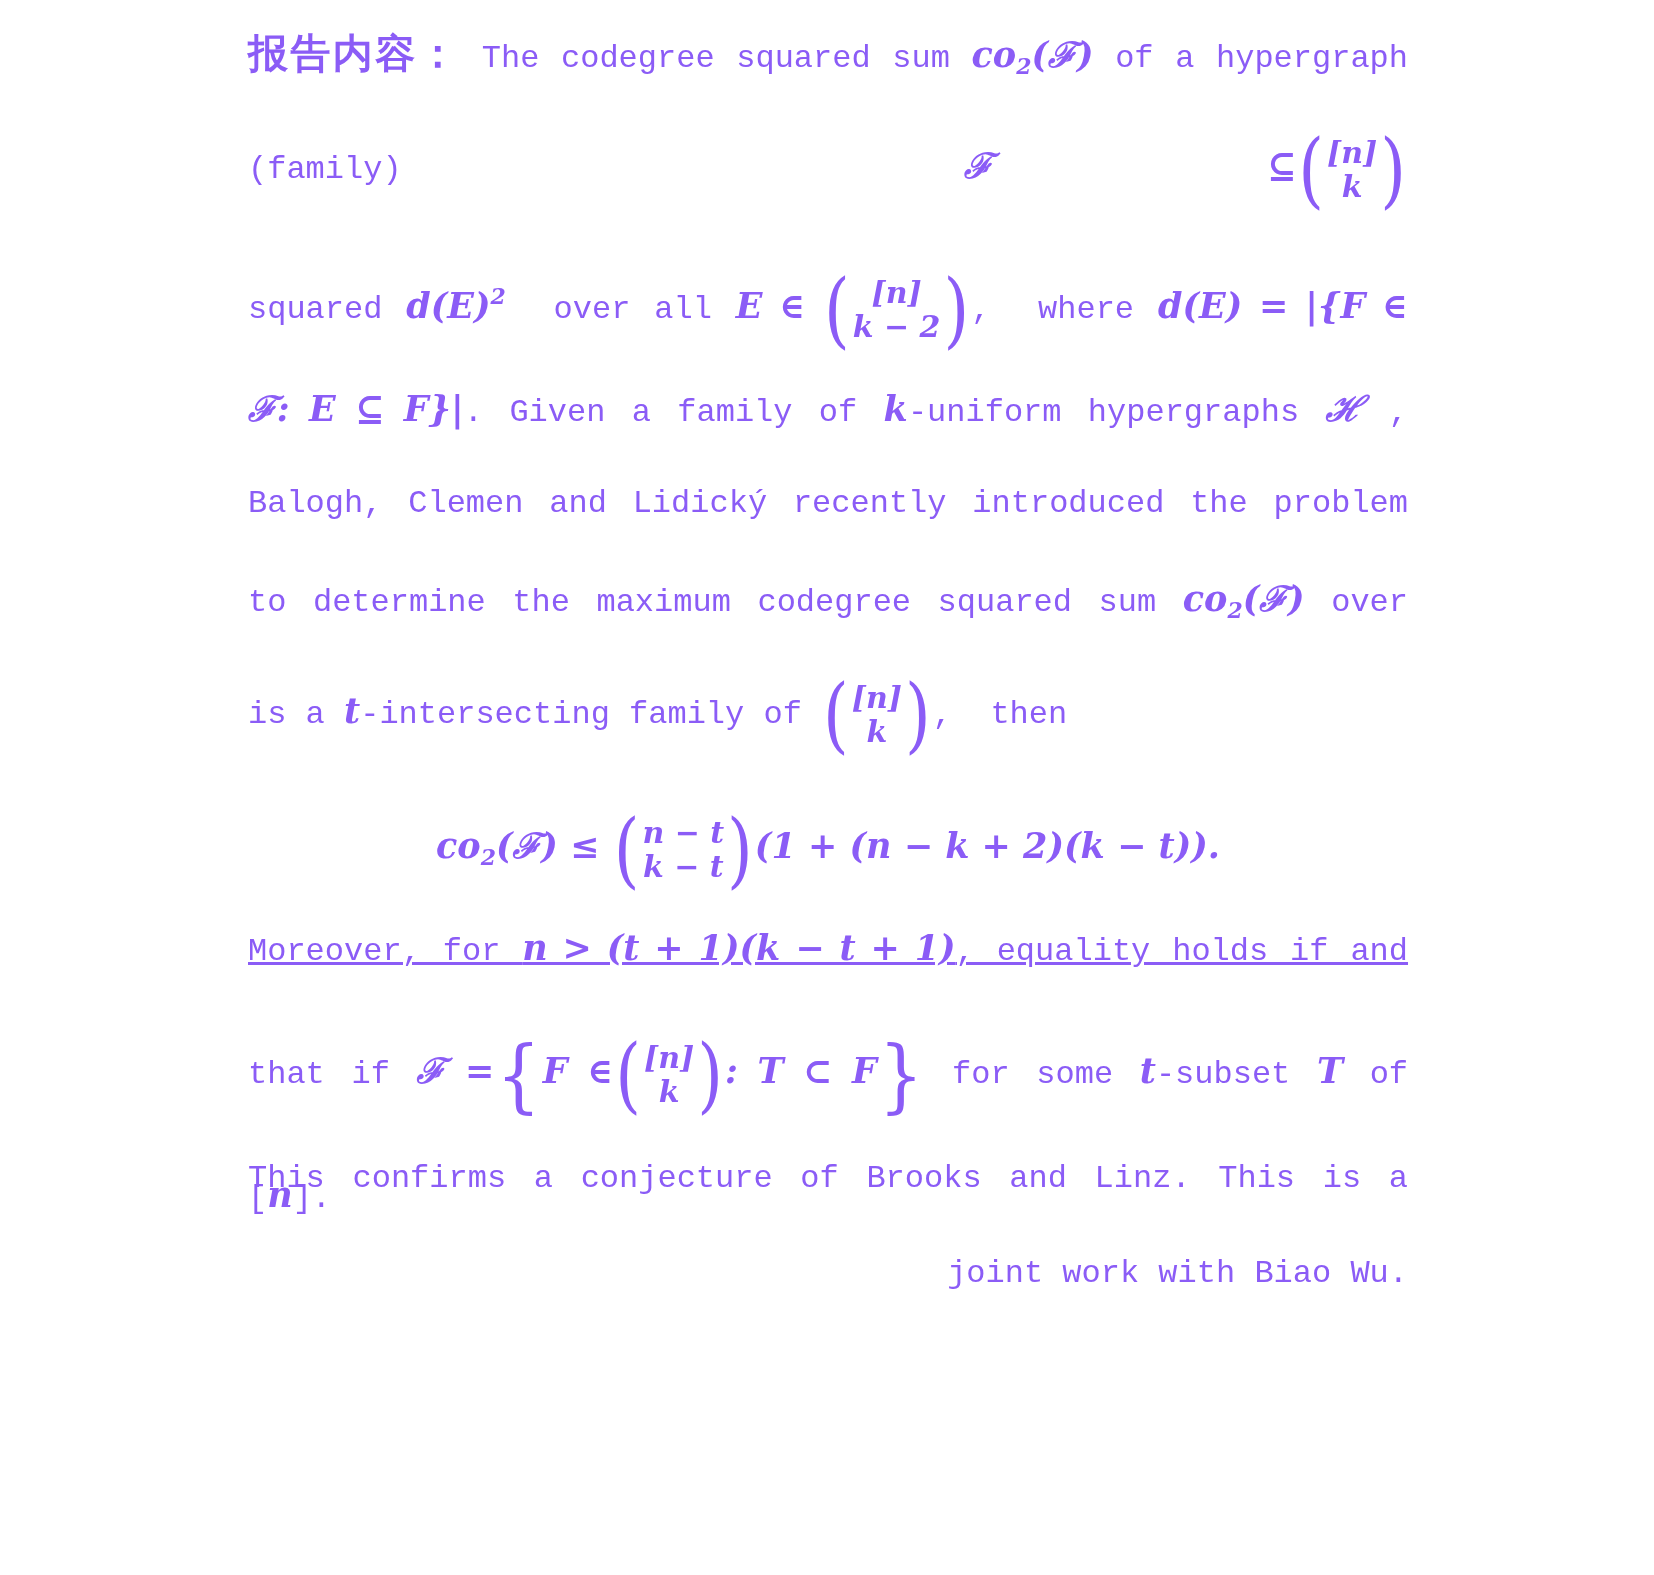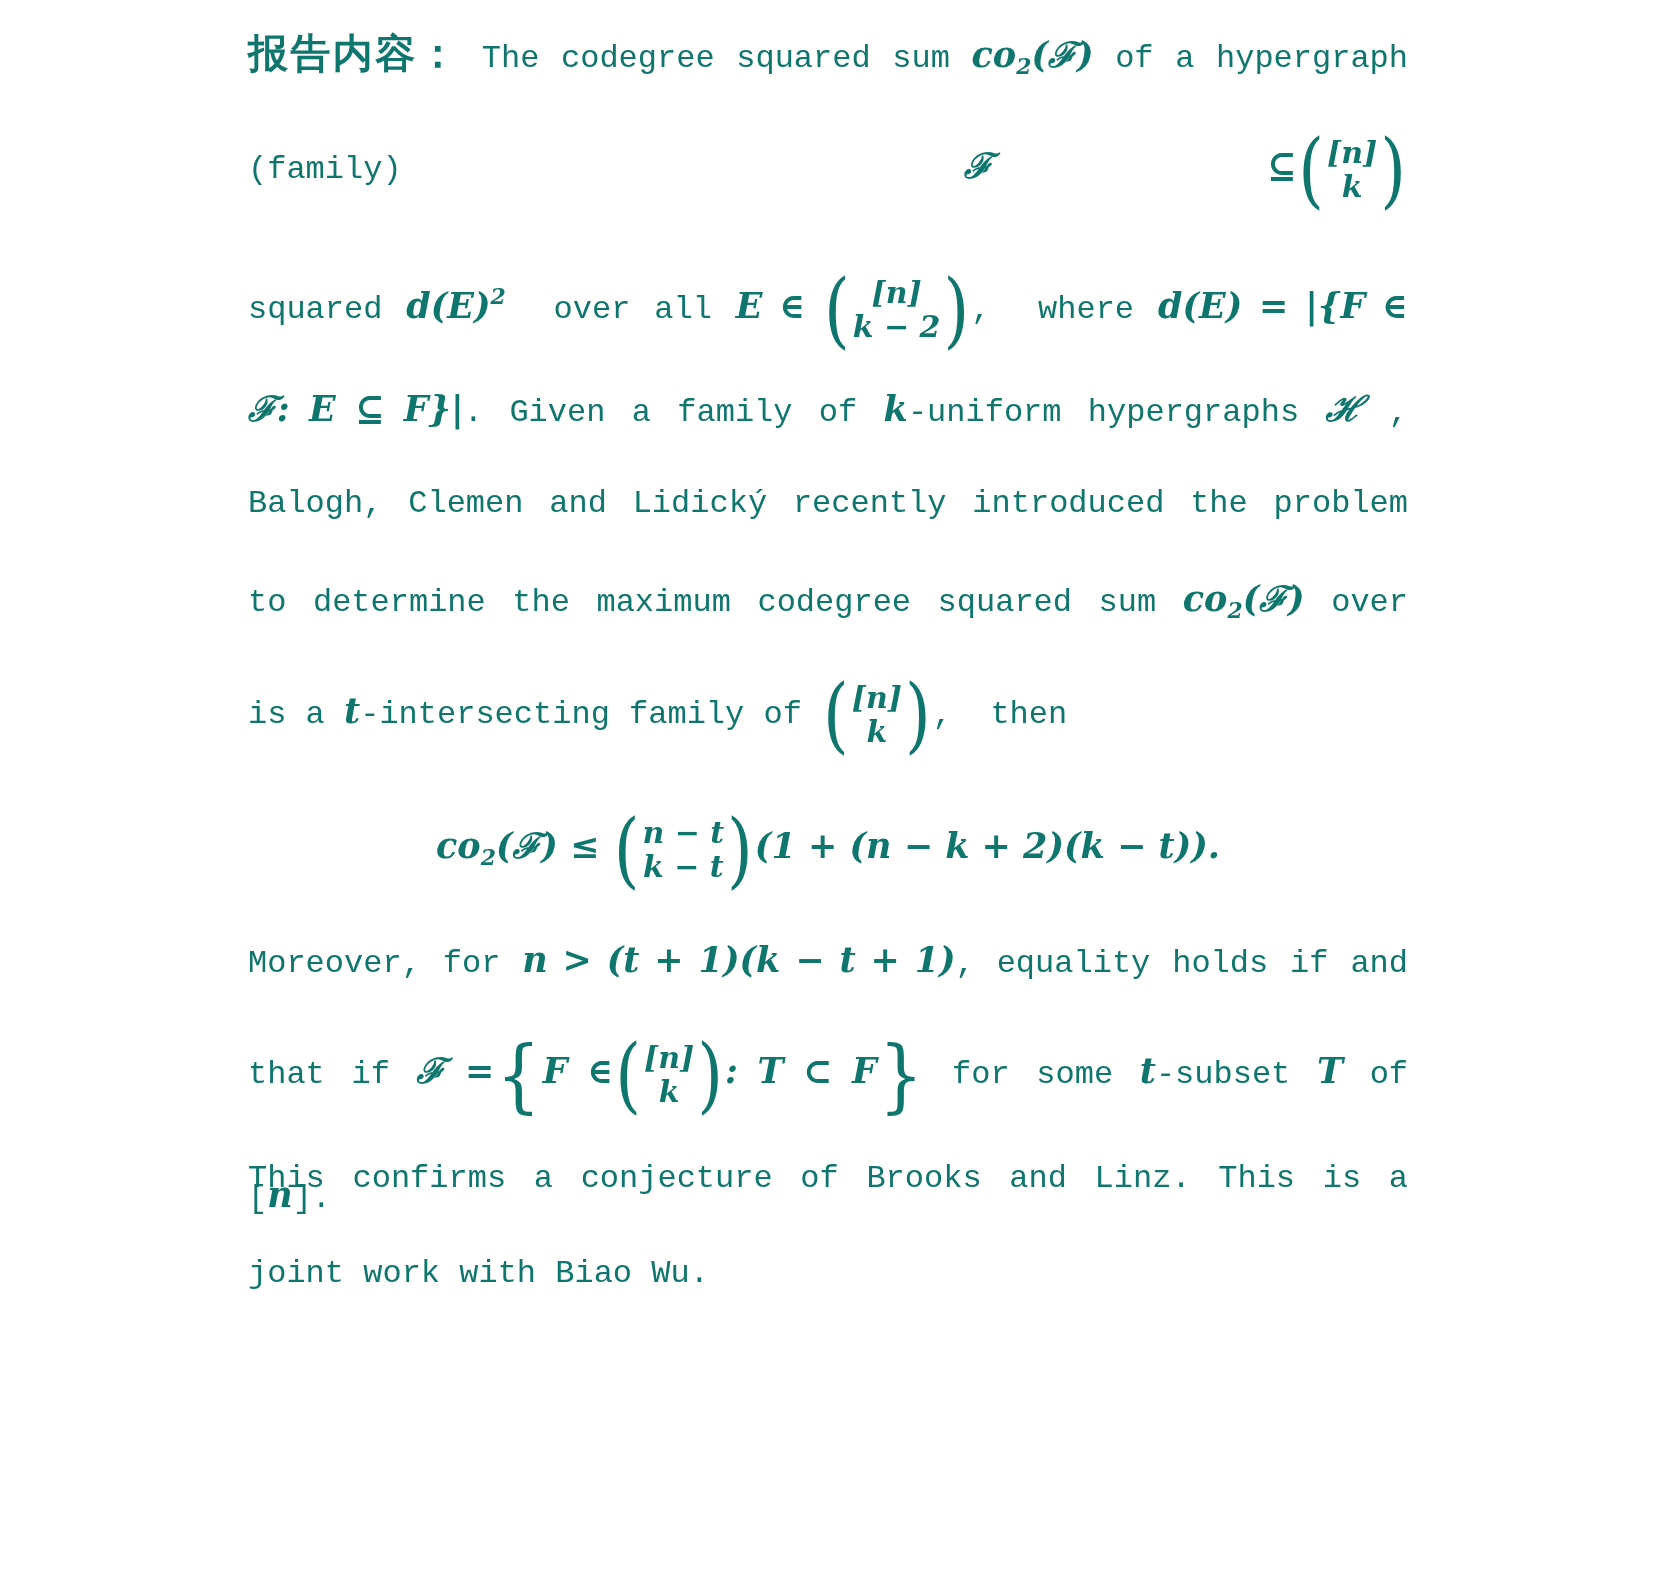--- a/index.html
+++ b/index.html
@@ -11,21 +11,21 @@
     overflow:hidden;
   }
   .content{
     position:absolute;
     left:248px;top:6px;
     width:1160px;
   }
   .line{
     font-family:"Liberation Mono","DejaVu Sans Mono",monospace;
     font-size:32px;
-    color:#0f766e;
+    color:#8b5cf6;
     white-space:normal;
   }
   .line.justify{text-align:justify;text-align-last:justify;}
   .line.center{text-align:center;text-align-last:center;}
   .line.left{text-align:left;}
   .cjk{
     font-family:"DejaVu Sans","Liberation Sans",sans-serif;
     font-weight:bold;
     font-size:40px;
   }
@@ -105,25 +105,25 @@
           <span class="paren">)</span>
         </span><span class="t">,&nbsp; then</span></div>
     <div class="line center" style="height:140px;line-height:140px;"><span class="m">co</span><span class="sub">2</span><span class="m">(ℱ) ≤ </span><span class="binom">
           <span class="paren">(</span>
           <span class="stack">
             <span>n − t</span>
             <span>k − t</span>
           </span>
           <span class="paren">)</span>
         </span><span class="m">(1 + (n − k + 2)(k − t)).</span></div>
-    <div class="line justify" style="height:95px;line-height:87px;"><span class="t">Moreover, for </span><span class="m">n &gt; (t + 1)(k − t + 1)</span><span class="t">, equality holds if and</span></div>
+    <div class="line justify" style="height:95px;line-height:63px;text-decoration:underline;"><span class="t">Moreover, for </span><span class="m">n &gt; (t + 1)(k − t + 1)</span><span class="t">, equality holds if and</span></div>
     <div class="line justify" style="height:120px;line-height:120px;"><span class="t">that if </span><span class="m">ℱ =</span><span class="brace">{</span><span class="m">F ∈</span><span class="binom">
           <span class="paren">(</span>
           <span class="stack">
             <span>[n]</span>
             <span>k</span>
           </span>
           <span class="paren">)</span>
         </span><span class="m">: T ⊂ F</span><span class="brace">}</span><span class="t"> for some </span><span class="m">t</span><span class="t">-subset </span><span class="m">T</span><span class="t"> of [</span><span class="m">n</span><span class="t">].</span></div>
     <div class="line justify" style="height:95px;line-height:95px;"><span class="t">This confirms a conjecture of Brooks and Linz. This is a</span></div>
-    <div class="line left" style="height:95px;line-height:95px;"><span class="t">joint work with Biao Wu.</span></div>
+    <div class="line left" style="height:95px;line-height:95px;text-align:right;"><span class="t">joint work with Biao Wu.</span></div>
   </div>
 </div>
 
 </body></html>

